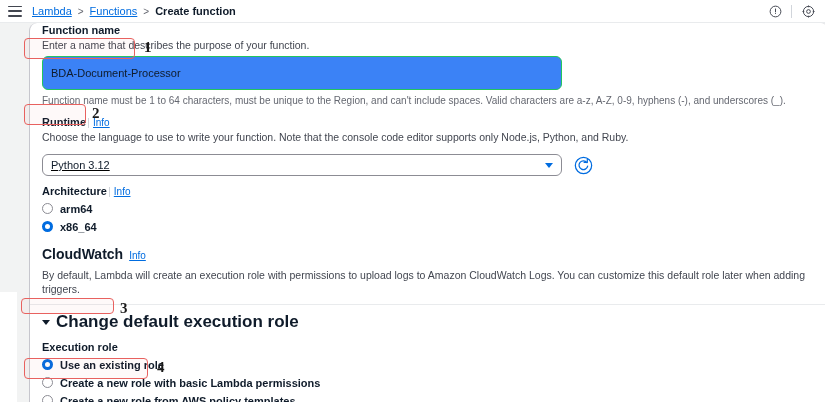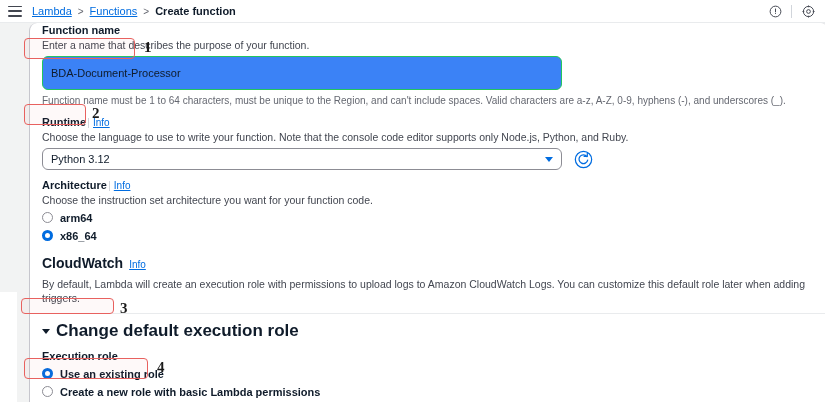--- a/index.html
+++ b/index.html
@@ -295,40 +295,39 @@
             <div class="text-input">BDA-Document-Processor</div>
           </div>
           <div class="field-constraint">Function name must be 1 to 64 characters, must be unique to the Region, and can't include spaces. Valid characters are a-z, A-Z, 0-9, hyphens (-), and underscores (_).</div>
         </div>
 
         <div class="section" style="margin-top:9px;">
           <div class="field-label">
             <span>Runtime</span><span class="info">Info</span>
           </div>
           <div class="field-desc">Choose the language to use to write your function. Note that the console code editor supports only Node.js, Python, and Ruby.</div>
-          <div class="row" style="margin-top:4px;">
+          <div class="row" style="margin-top:10px;text-decoration:underline;">
             <div class="select-input">
               <span>Python 3.12</span>
               <span class="chev"></span>
             </div>
             <div class="refresh-btn">
               <svg width="19" height="19" viewBox="0 0 20 20">
                 <circle cx="10" cy="10" r="8.6" fill="none" stroke="#006ce0" stroke-width="1.3"></circle>
                 <path d="M13.6 7.0 A4.6 4.6 0 1 0 14.4 10.6" fill="none" stroke="#006ce0" stroke-width="1.3" stroke-linecap="round"></path>
                 <path d="M10.6 6.6 L14.0 6.6 L14.0 3.3" fill="none" stroke="#006ce0" stroke-width="1.3" stroke-linecap="round" stroke-linejoin="round"></path>
               </svg>
             </div>
           </div>
         </div>
 
         <div class="section" style="margin-top:9px;">
           <div class="field-label">
             <span>Architecture</span><span class="info">Info</span>
           </div>
-          <div class="field-desc">Choose the instruction set architecture you want for your function code.</div>
           <div class="radio-row">
             <span class="radio"></span>
             <span class="radio-label">arm64</span>
           </div>
           <div class="radio-row">
             <span class="radio checked"></span>
             <span class="radio-label">x86_64</span>
           </div>
         </div>
 

